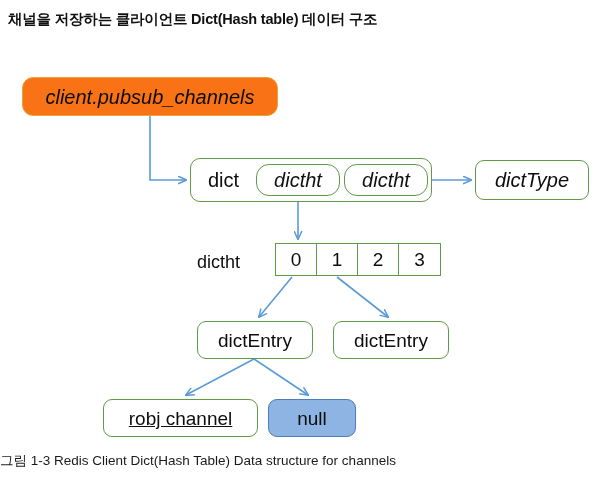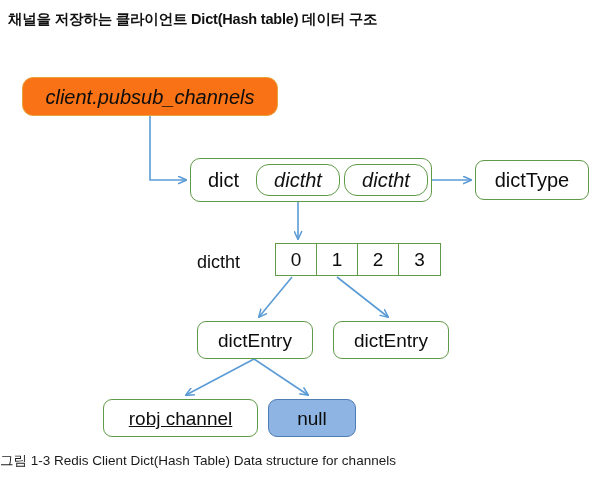--- a/index.html
+++ b/index.html
@@ -119,20 +119,21 @@
   #node-dictht-0 { left: 256px; }
   #node-dictht-1 { left: 344px; }
 
   
   #node-dicttype {
     left: 475px;
     top: 160px;
     width: 114px;
     height: 40px;
     font-size: 20px;
+    font-style: italic;
   }
 
   
   #label-buckets {
     position: absolute;
     left: 197px;
     top: 252px;
     font-size: 18px;
     color: #0d0d0d;
     white-space: nowrap;

